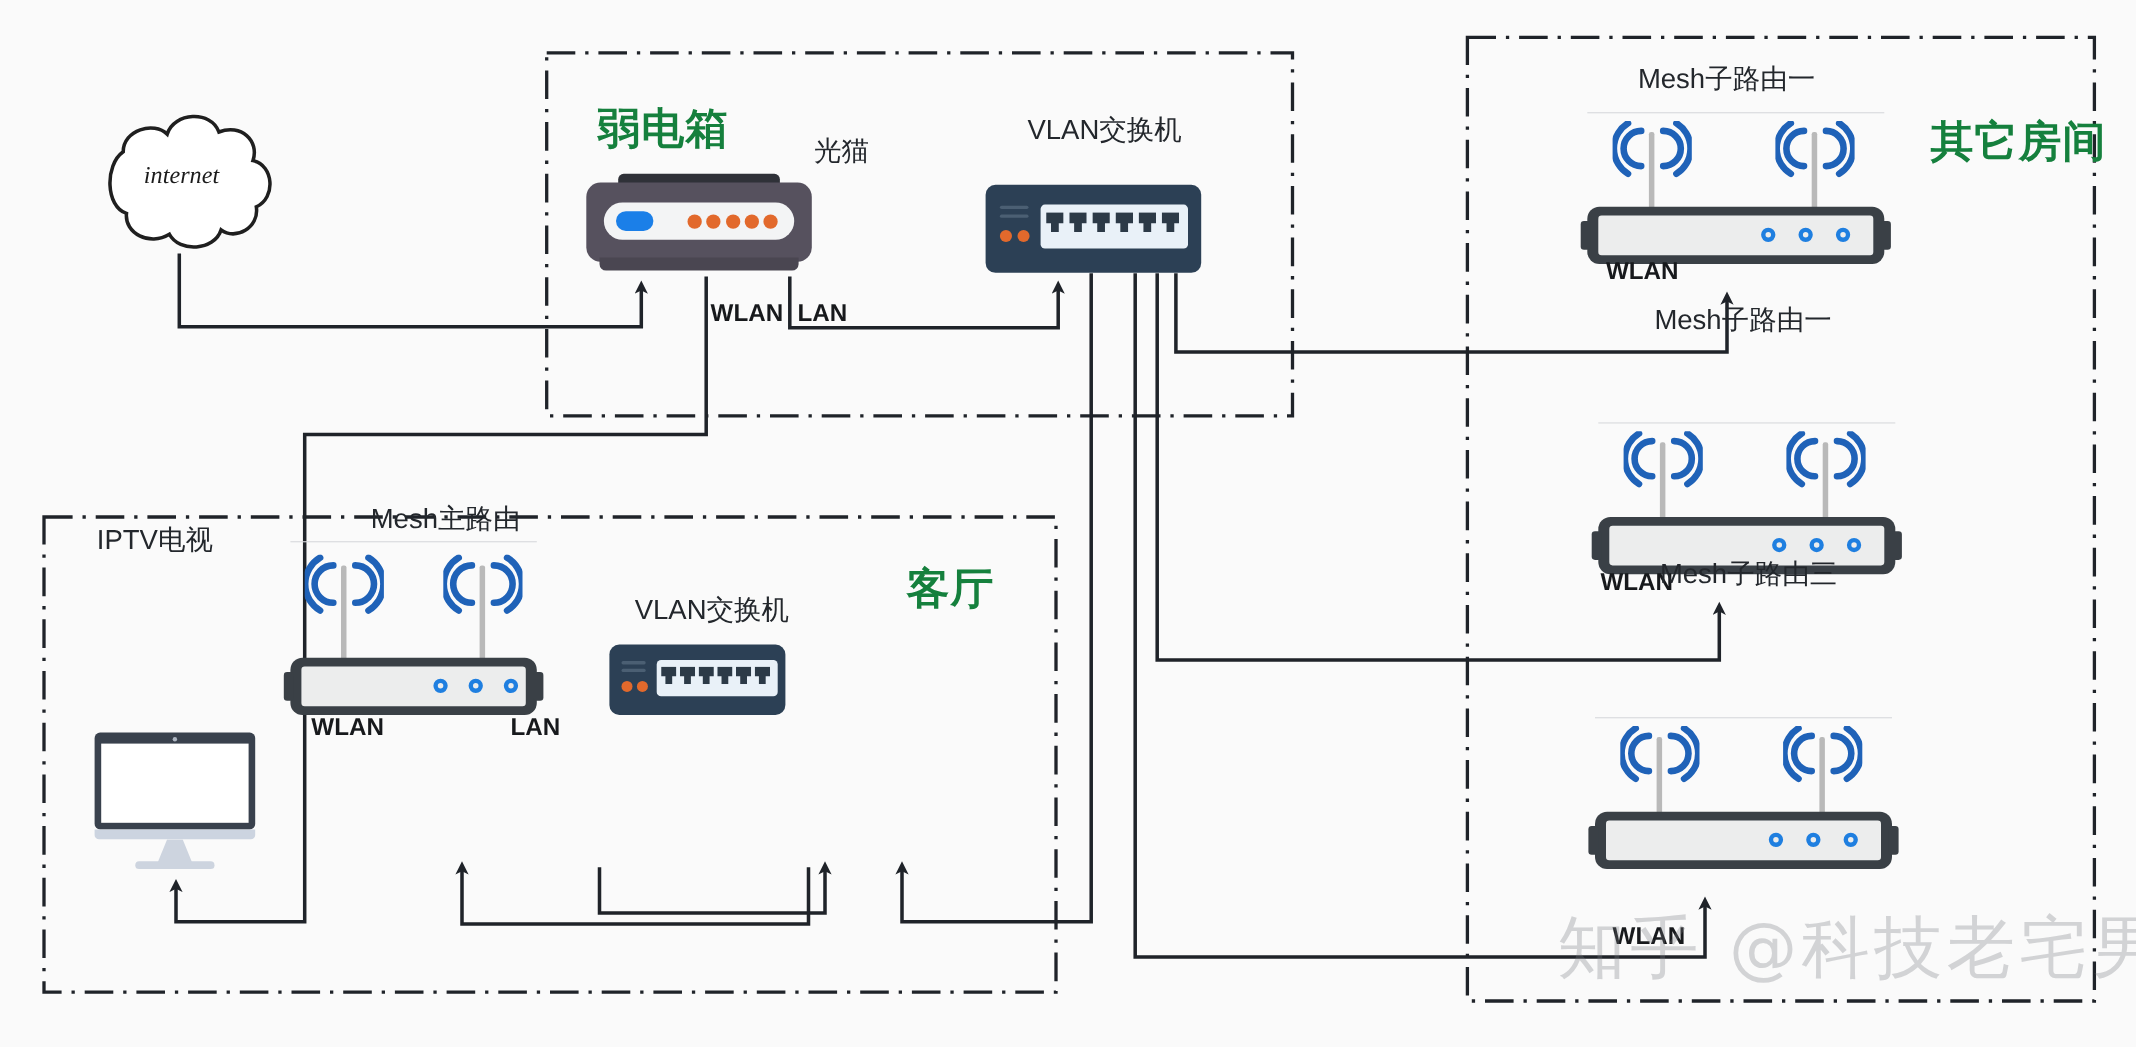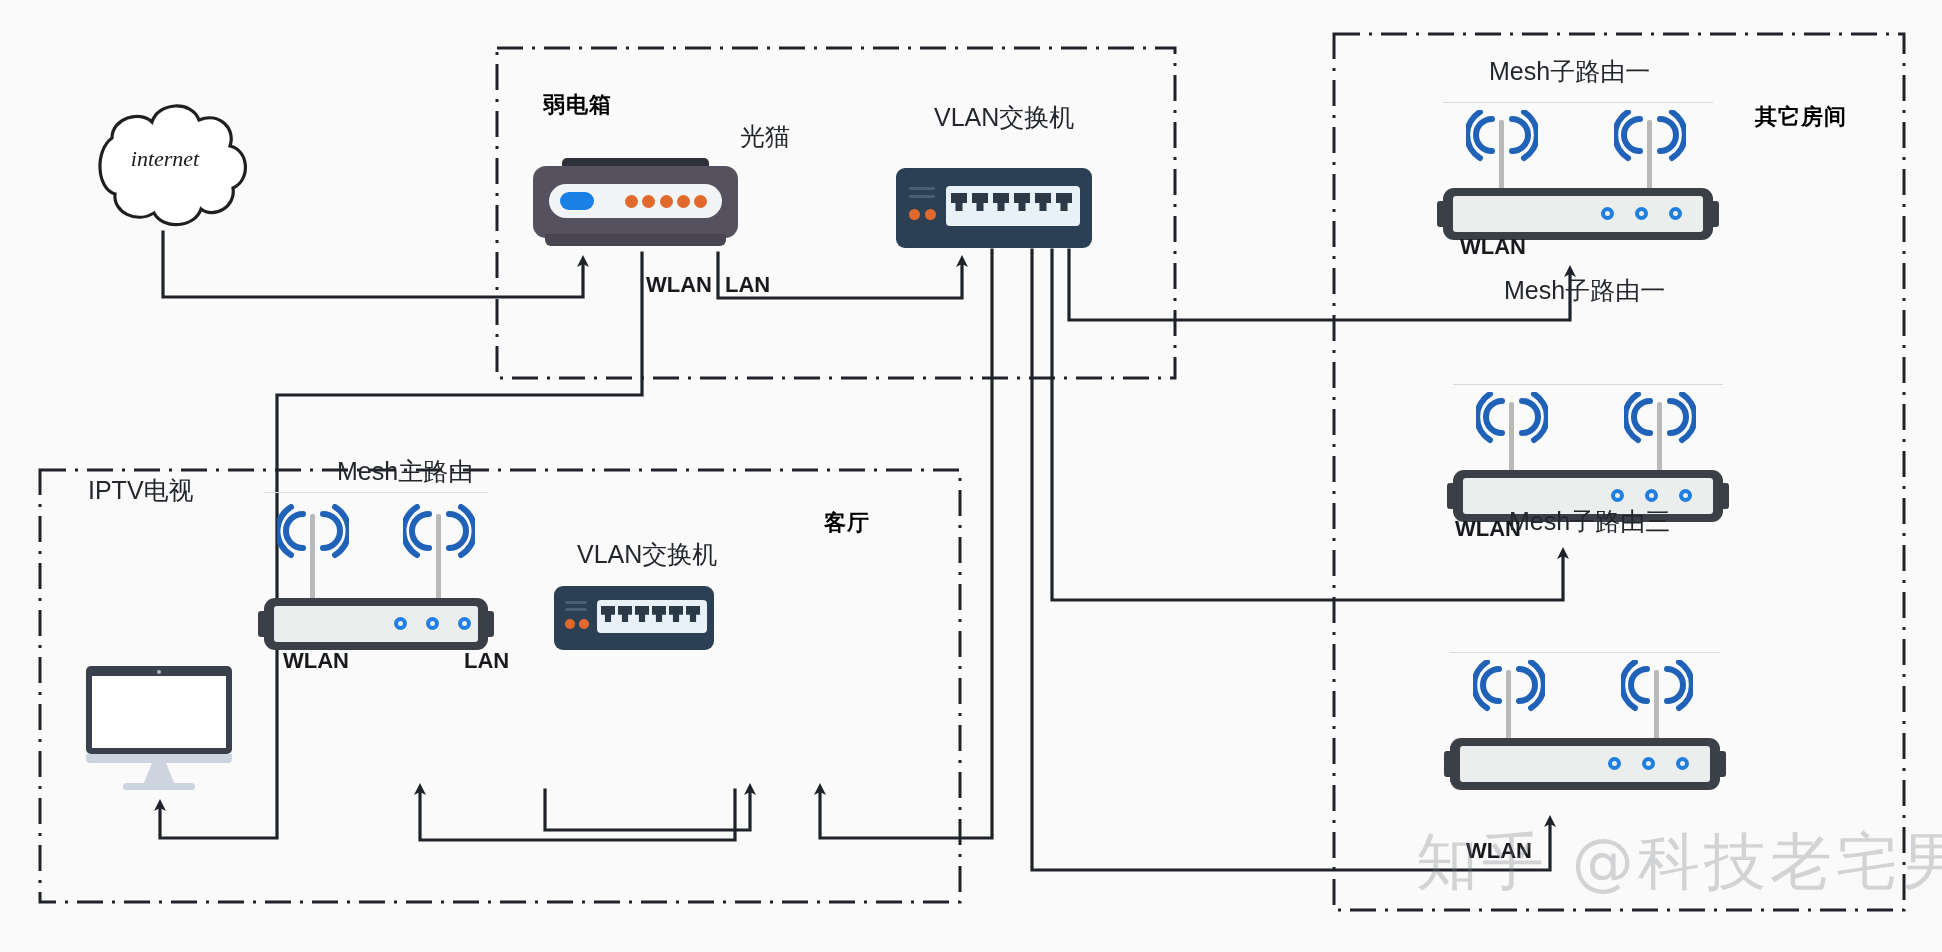--- a/index.html
+++ b/index.html
@@ -1,21 +1,21 @@
 <!DOCTYPE html>
 <html><head>
 <meta charset="utf-8">
 <style>
   html,body{margin:0;padding:0;background:#fafafa;}
   body{width:1942px;height:952px;position:relative;overflow:hidden;
        font-family:"Liberation Sans","DejaVu Sans",sans-serif;}
   #stage{position:absolute;inset:0;width:1942px;height:952px;background:#fafafa;}
   svg.layer{position:absolute;left:0;top:0;width:1942px;height:952px;}
   .lbl{position:absolute;white-space:nowrap;color:#1f2329;}
-  .zone-title{position:absolute;white-space:nowrap;color:#000000;font-weight:bold;font-size:22px;letter-spacing:1px;}
+  .zone-title{position:absolute;white-space:nowrap;color:#15803d;font-weight:bold;font-size:39px;letter-spacing:1px;}
   .dev-title{font-size:25px;color:#23272c;font-weight:500;}
   .port-lbl{font-size:22px;color:#17191c;font-weight:bold;}
   .cloud-txt{position:absolute;font-family:"Liberation Serif","DejaVu Serif",serif;font-style:italic;font-size:22px;color:#1b1b1b;white-space:nowrap;}
   .watermark{position:absolute;white-space:nowrap;font-size:62px;color:rgba(120,124,130,.30);
              font-family:"DejaVu Sans","Liberation Sans",sans-serif;letter-spacing:4px;}
   
   .router{position:absolute;}
   .router .body{position:absolute;left:0;bottom:0;width:100%;height:52px;background:#3a4046;border-radius:11px;}
   .router .panel{position:absolute;left:10px;right:10px;top:8px;bottom:8px;background:#eceded;border-radius:3px;}
   .router .earL,.router .earR{position:absolute;width:9px;height:26px;background:#3a4046;border-radius:3px;top:13px;}

